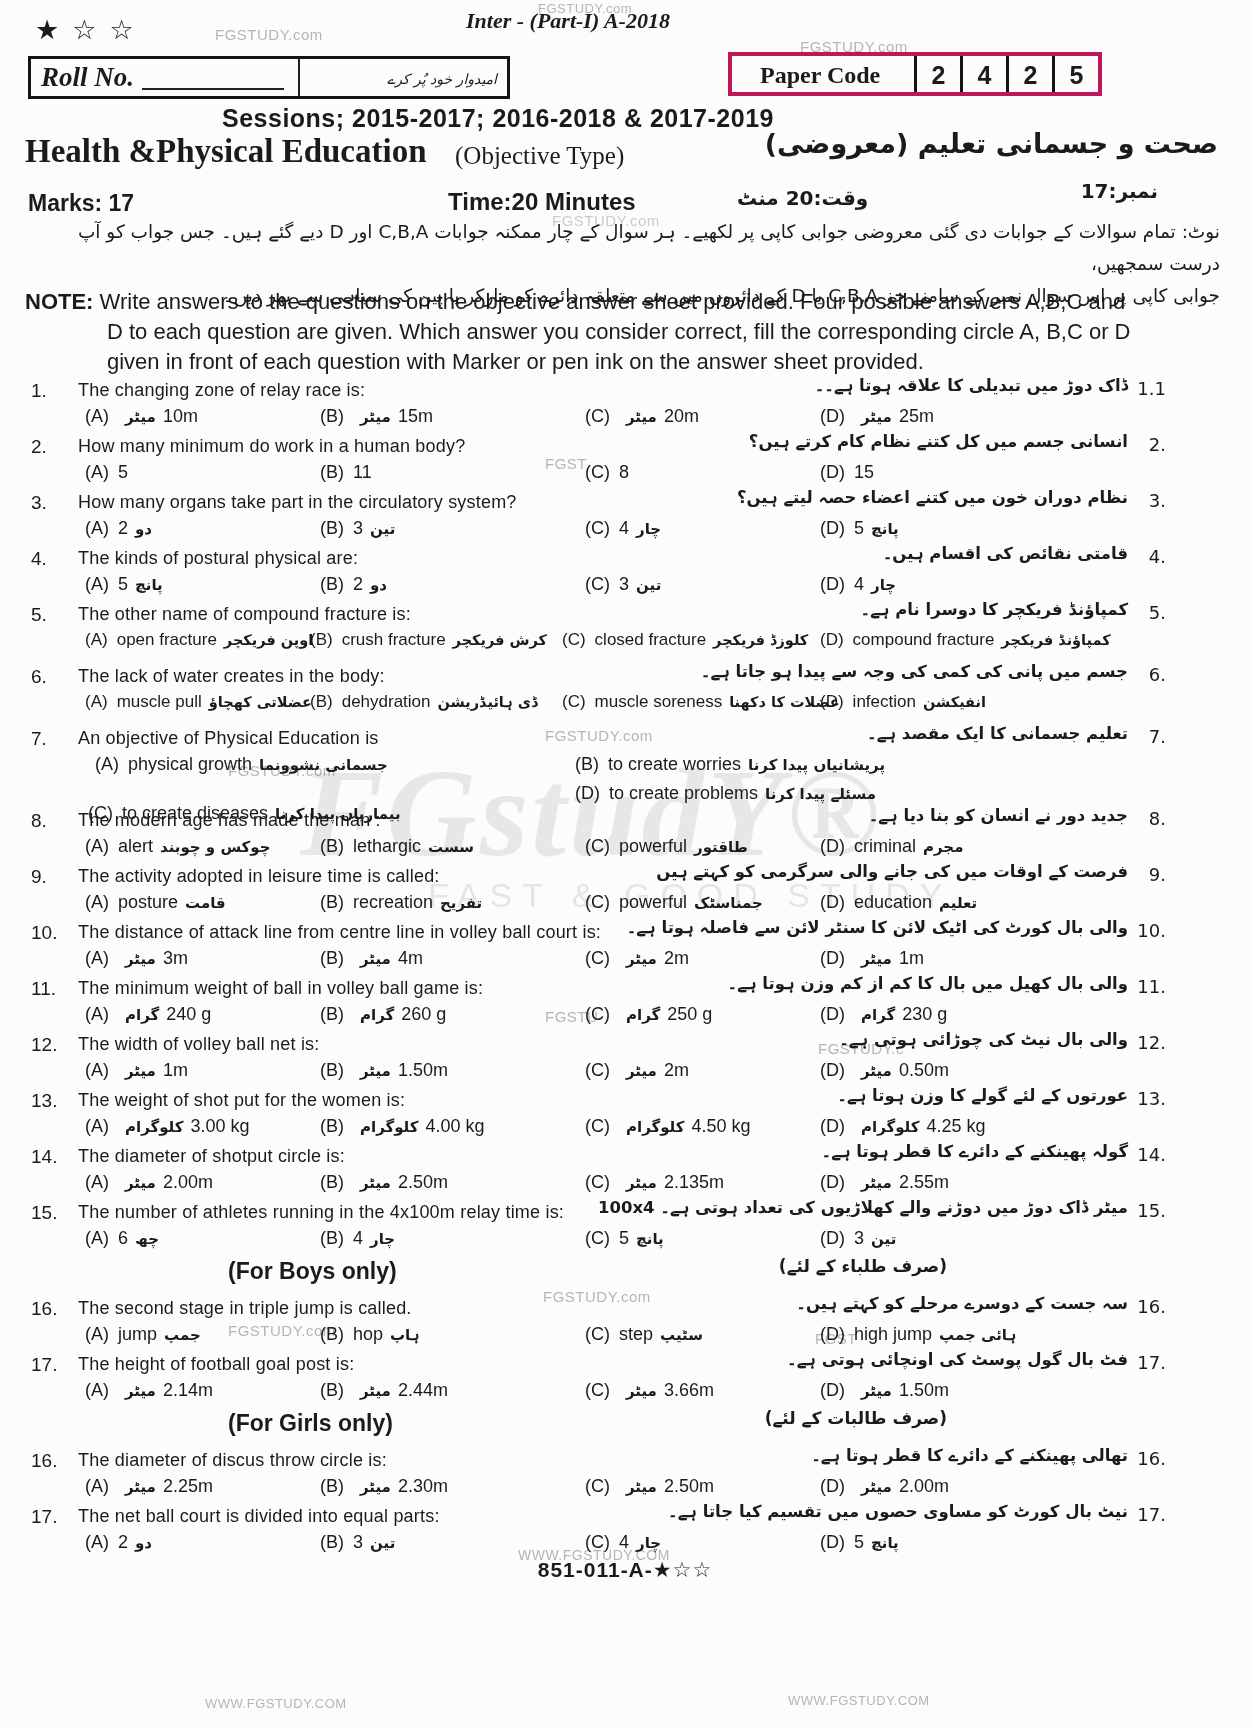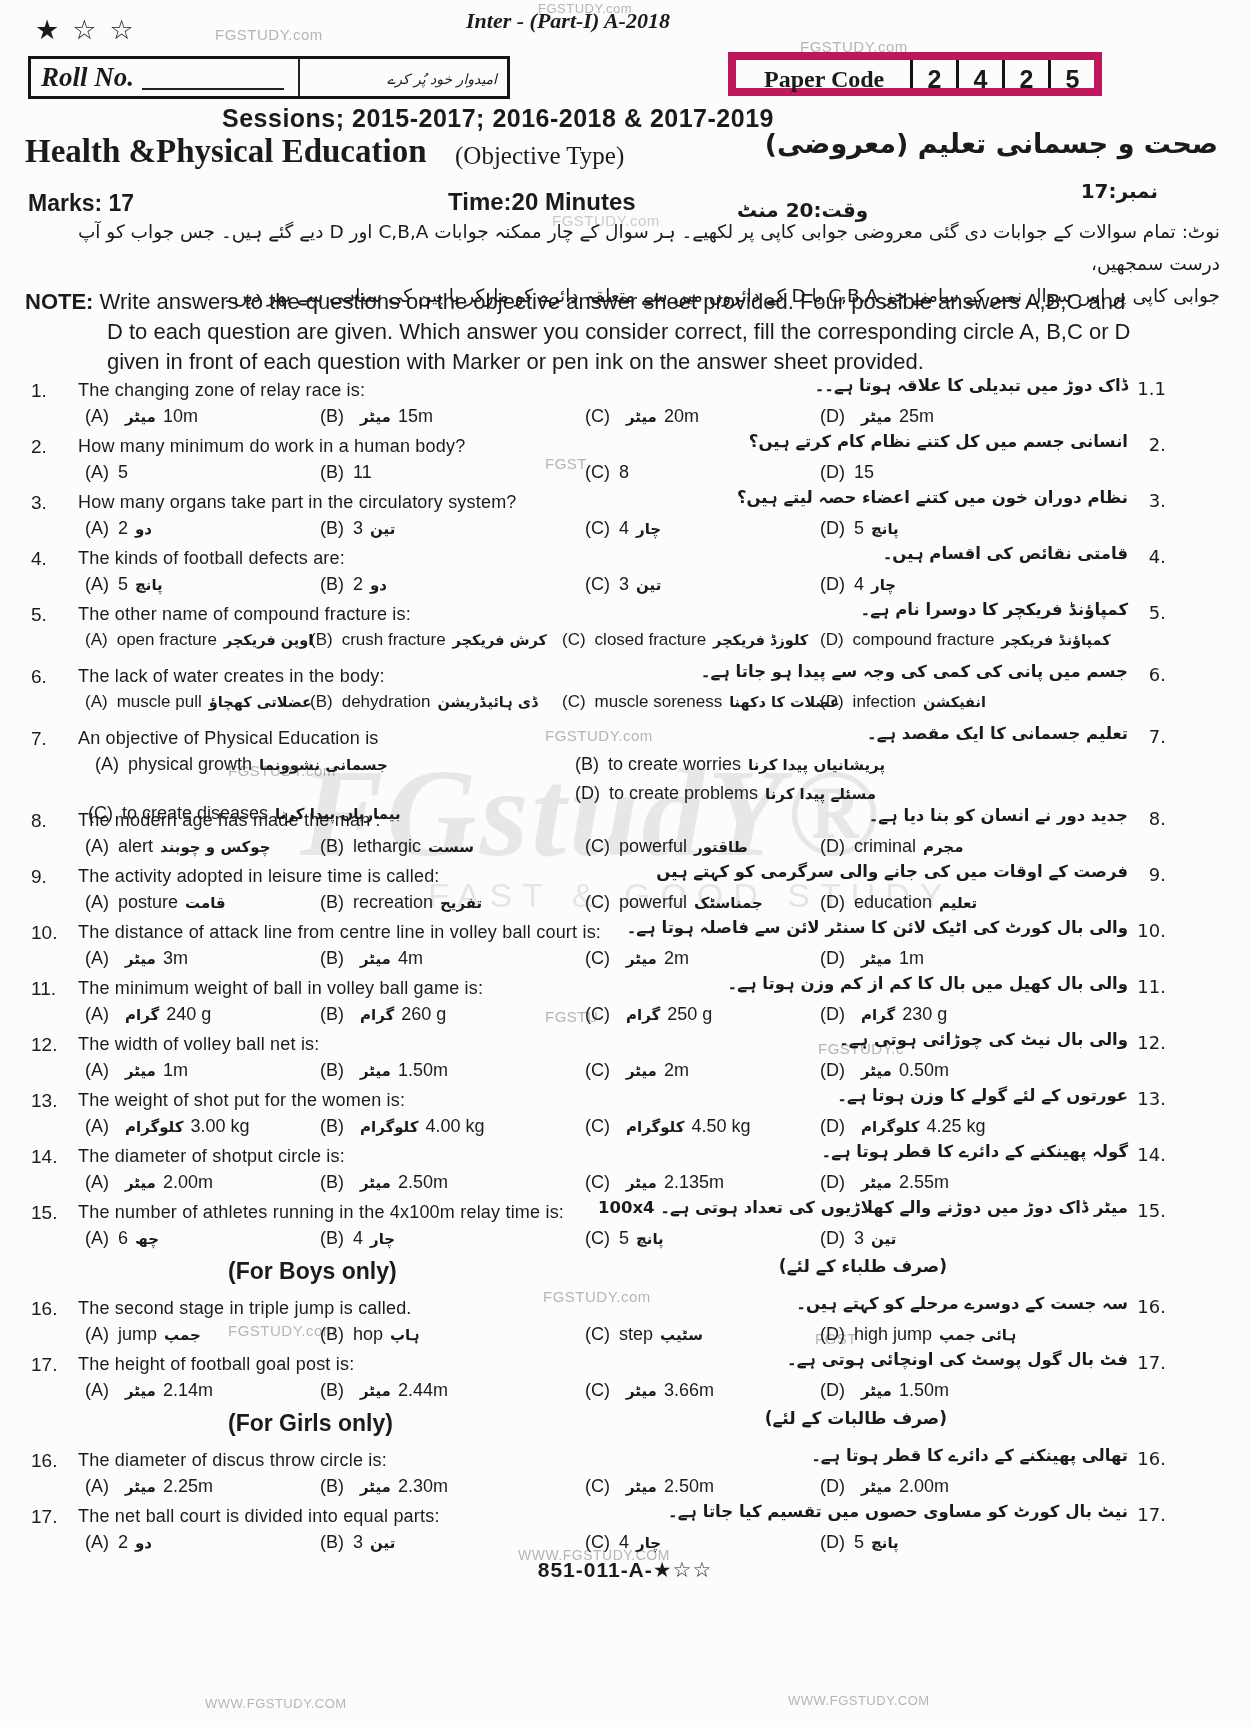--- a/index.html
+++ b/index.html
@@ -39,34 +39,34 @@
   .stars-left { top:14px; left:35px; font-size:27px; letter-spacing:13px; z-index:2; }
   .exam-line  { top:8px; left:466px; font-size:22px; font-weight:bold; font-style:italic; z-index:2; }
 
   .rollno-box { top:56px; left:28px; width:482px; height:43px; border:3px solid #141414;
                 display:flex; align-items:center; padding:0 10px; z-index:2; background:#fcfcfa; }
   .rollno-label { font-size:27px; font-weight:bold; font-style:italic; white-space:nowrap; }
   .rollno-line  { display:inline-block; width:142px; height:25px; border-bottom:2.5px solid #222; margin-left:8px; }
   .rollno-div   { align-self:stretch; border-left:2.5px solid #222; margin-left:14px; }
   .rollno-ur    { flex:1; font-size:14px; padding-top:3px;font-style:italic; }
 
-  .papercode-box { top:52px; left:728px; width:374px; height:44px; border:8px solid #be185d;
+  .papercode-box { top:52px; left:728px; width:374px; height:44px; border:4px solid #be185d;
                    display:flex; align-items:stretch; z-index:2; background:#fcfcfa; }
   .papercode-label { flex:1; font-family:"Liberation Serif",serif; font-weight:bold; font-size:24px;
                      padding-left:28px; line-height:38px; }
   .pc-digit { width:46px; border-left:3px solid #141414; text-align:center;
               font-weight:bold; font-size:25px; line-height:38px; }
 
   .sessions   { top:104px; left:222px; font-size:25px; font-weight:bold; z-index:2; letter-spacing:.5px; }
   .subject-en { top:133px; left:25px;  font-size:33px; font-weight:bold; z-index:2; }
   .subject-type { top:142px; left:455px; font-size:25px; z-index:2; }
   .subject-ur { top:128px; right:32px; font-size:27px; font-weight:bold; z-index:2; }
   .marks      { top:190px; left:28px;  font-size:23px; font-weight:bold; z-index:2; }
   .time-en    { top:188px; left:448px; font-size:24px; font-weight:bold; z-index:2; }
-  .time-ur    { top:186px; left:737px; font-size:20px; font-weight:bold; z-index:2;margin-top:12px; }
+  .time-ur    { top:186px; left:737px; font-size:20px; font-weight:bold; z-index:2; }
   .number-ur  { top:179px; right:92px; font-size:20px; font-weight:bold; z-index:2; }
 
   .note-ur { top:216px; left:40px; right:30px; font-size:18.5px; line-height:32px;
              text-align:right; z-index:2; }
   .note-en { top:287px; left:25px; width:1118px; font-size:22px; line-height:30px;
              padding-left:82px; text-indent:-82px; z-index:2; }
   .note-en .note-label { font-weight:bold; }
 
   
   #questions { position:absolute; top:380px; left:0; width:100%; z-index:2; }
@@ -185,21 +185,21 @@
         <span class="q-urnum ur">3.</span>
         <div class="opts">
           <span class="opt opt-a"><span class="opt-l">(A)</span><span class="opt-en">2</span><span class="opt-ur ur">دو</span></span>
           <span class="opt opt-b"><span class="opt-l">(B)</span><span class="opt-en">3</span><span class="opt-ur ur">تین</span></span>
           <span class="opt opt-c"><span class="opt-l">(C)</span><span class="opt-en">4</span><span class="opt-ur ur">چار</span></span>
           <span class="opt opt-d"><span class="opt-l">(D)</span><span class="opt-en">5</span><span class="opt-ur ur">پانچ</span></span>
         </div>
       </div>
       <div class="q">
         <span class="q-num">4.</span>
-        <span class="q-en">The kinds of football defects are:</span>
+        <span class="q-en">The kinds of postural physical are:</span>
         <span class="q-ur ur">قامتی نقائص کی اقسام ہیں۔</span>
         <span class="q-urnum ur">4.</span>
         <div class="opts">
           <span class="opt opt-a"><span class="opt-l">(A)</span><span class="opt-en">5</span><span class="opt-ur ur">پانچ</span></span>
           <span class="opt opt-b"><span class="opt-l">(B)</span><span class="opt-en">2</span><span class="opt-ur ur">دو</span></span>
           <span class="opt opt-c"><span class="opt-l">(C)</span><span class="opt-en">3</span><span class="opt-ur ur">تین</span></span>
           <span class="opt opt-d"><span class="opt-l">(D)</span><span class="opt-en">4</span><span class="opt-ur ur">چار</span></span>
         </div>
       </div>
       <div class="q q-tall">

